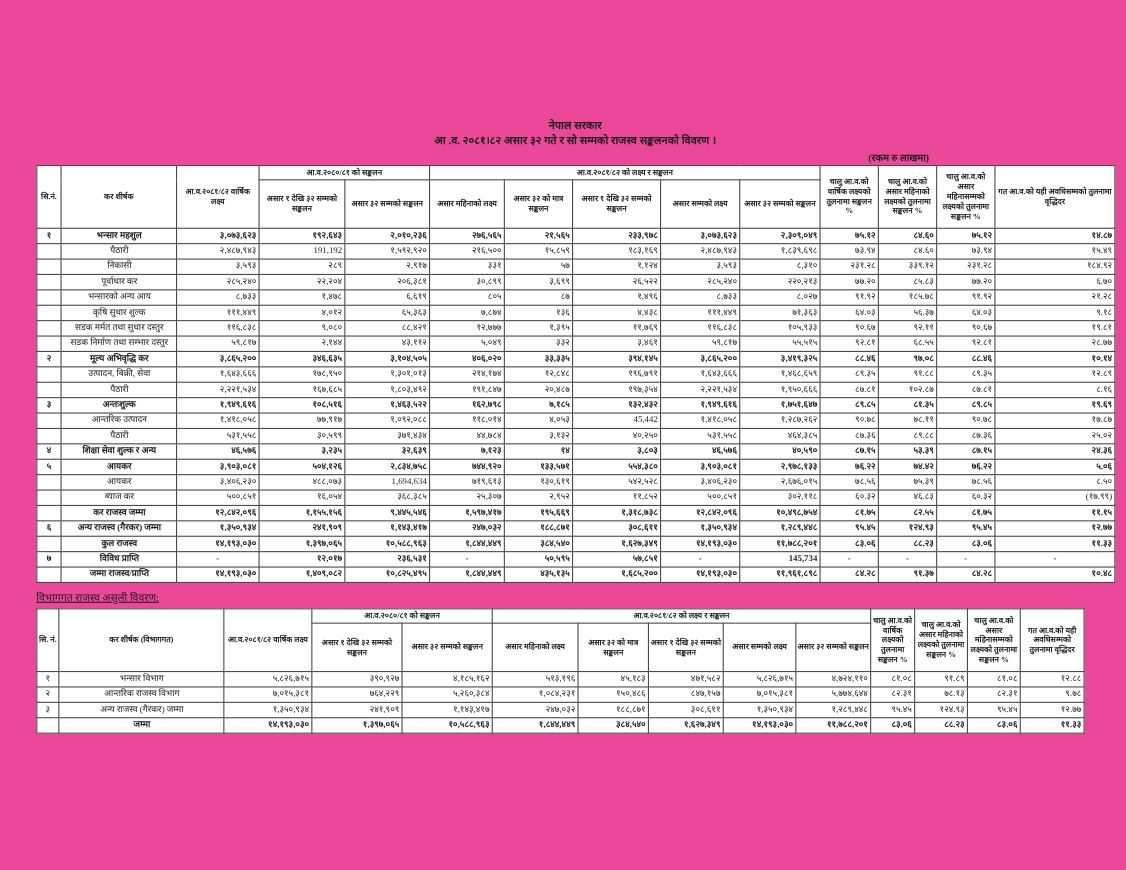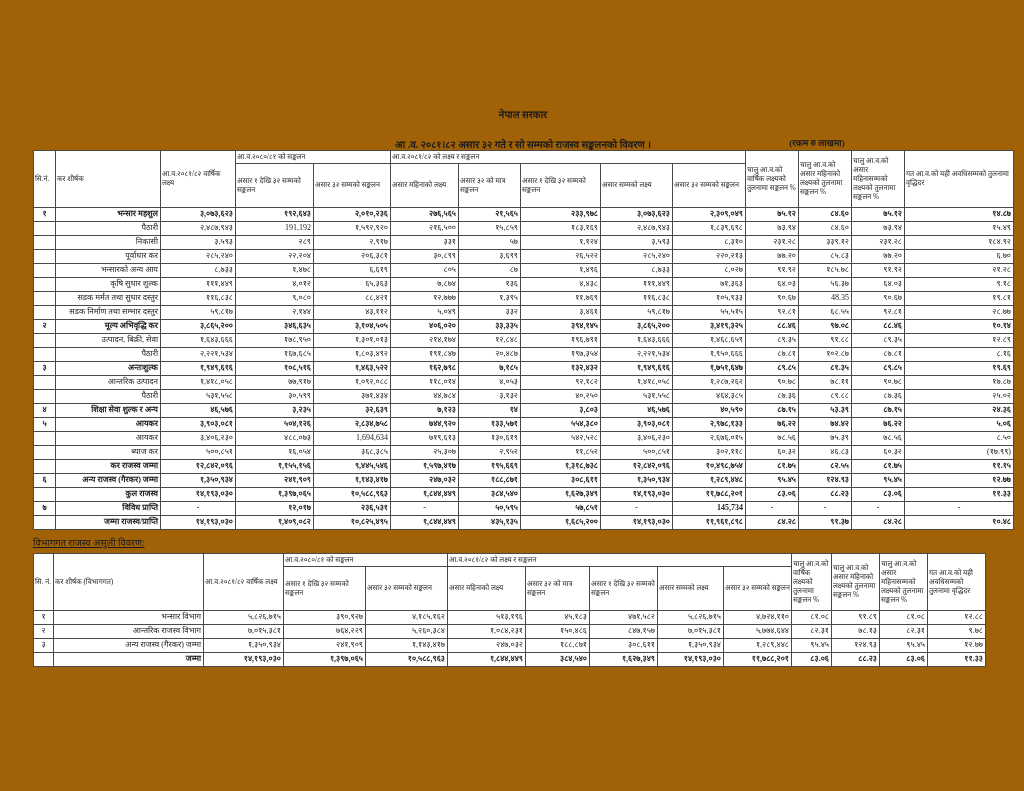--- a/index.html
+++ b/index.html
@@ -1,31 +1,31 @@
 <!DOCTYPE html>
 <html><head>
 <meta charset="utf-8">
 <style>
   html,body{margin:0;padding:0}
   body{width:1024px;height:791px;background:#ffffff;position:relative;
        font-family:"Liberation Serif", serif;color:#1c1c1c;overflow:hidden}
-  #page{position:absolute;inset:0;background:#a16207}
+  #page{position:absolute;inset:0;background:#ec4899}
 
   .title-block{position:absolute;left:33px;top:108px;width:980px;text-align:center;font-weight:bold}
   .title-line{font-size:10px;line-height:14px}
-  .subtitle-line{font-size:10px;line-height:14px;margin-top:16px}
+  .subtitle-line{font-size:10px;line-height:14px;margin-top:0}
   .unit-note{position:absolute;left:752px;top:136px;width:130px;text-align:center;font-size:9px;font-weight:bold}
 
   table{border-collapse:collapse;table-layout:fixed;border:1.6px solid #222;background:#fff}
   th,td{border:1px solid #4a4a4a;overflow:hidden;vertical-align:middle;padding:0 2px;box-sizing:border-box}
-  th{font-size:7.2px;font-weight:normal;text-align:left;white-space:normal;line-height:1.25;padding:1px}
+  th{font-size:7.2px;font-weight:bold;text-align:center;white-space:normal;line-height:1.25;padding:1px}
   td{font-size:8px;line-height:1.1;white-space:nowrap}
   td.num{text-align:right}
   td.ctr{text-align:center}
-  td.name{text-align:right;padding-left:3px;white-space:nowrap}
+  td.name{text-align:center;padding-left:3px;white-space:nowrap}
   tr.b td{font-weight:bold}
   tr.sep td{border-top:1.6px solid #222}
   tbody tr{height:14px}
   #main-table-wrap{position:absolute;left:33px;top:150px}
   #dept-table-wrap{position:absolute;left:33px;top:553px}
   tr.grp{height:13px} tr.sub{height:44px}
 
   .section-title{position:absolute;left:33px;top:536px;font-size:9.5px;font-weight:normal;text-decoration:underline}
   .source-line{position:absolute;left:490px;top:554px;font-size:9px;font-weight:bold;white-space:nowrap}
   .source-line .url{font-family:"Liberation Sans", sans-serif;font-size:8.5px}
@@ -183,21 +183,21 @@
             <td class="name">सडक मर्मत तथा सुधार दस्तुर</td>
             <td class="num">११६,८३८</td>
             <td class="num">९,०८०</td>
             <td class="num">८८,४२१</td>
             <td class="num">१२,७७७</td>
             <td class="num">१,३९५</td>
             <td class="num">११,७६९</td>
             <td class="num">११६,८३८</td>
             <td class="num">१०५,९३३</td>
             <td class="num">९०.६७</td>
-            <td class="num">48.35</td>
+            <td class="num">९२.११</td>
             <td class="num">९०.६७</td>
             <td class="num">१९.८१</td>
           </tr>
           <tr>
             <td class="ctr"></td>
             <td class="name">सडक निर्माण तथा सम्भार दस्तुर</td>
             <td class="num">५९,८१७</td>
             <td class="num">२,१४४</td>
             <td class="num">४३,११२</td>
             <td class="num">५,०४९</td>
@@ -275,21 +275,21 @@
             <td class="num">१९.६९</td>
           </tr>
           <tr>
             <td class="ctr"></td>
             <td class="name">आन्तरिक उत्पादन</td>
             <td class="num">१,४१८,०५८</td>
             <td class="num">७७,९१७</td>
             <td class="num">१,०९२,०८८</td>
             <td class="num">११८,०१४</td>
             <td class="num">४,०५३</td>
-            <td class="num">९२,१८२</td>
+            <td class="num">45,442</td>
             <td class="num">१,४१८,०५८</td>
             <td class="num">१,२८७,२६२</td>
             <td class="num">९०.७८</td>
             <td class="num">७८.११</td>
             <td class="num">९०.७८</td>
             <td class="num">१७.८७</td>
           </tr>
           <tr>
             <td class="ctr"></td>
             <td class="name">पैठारी</td>

